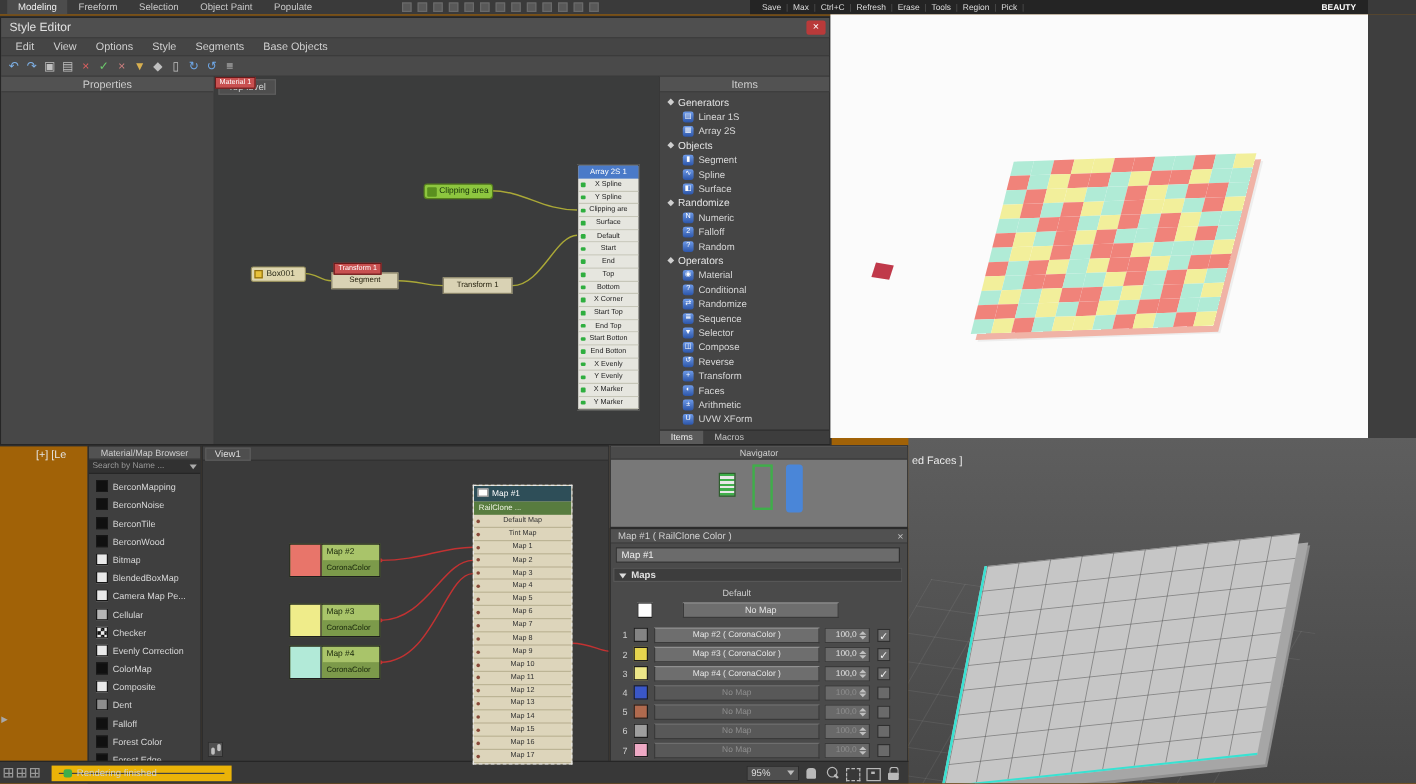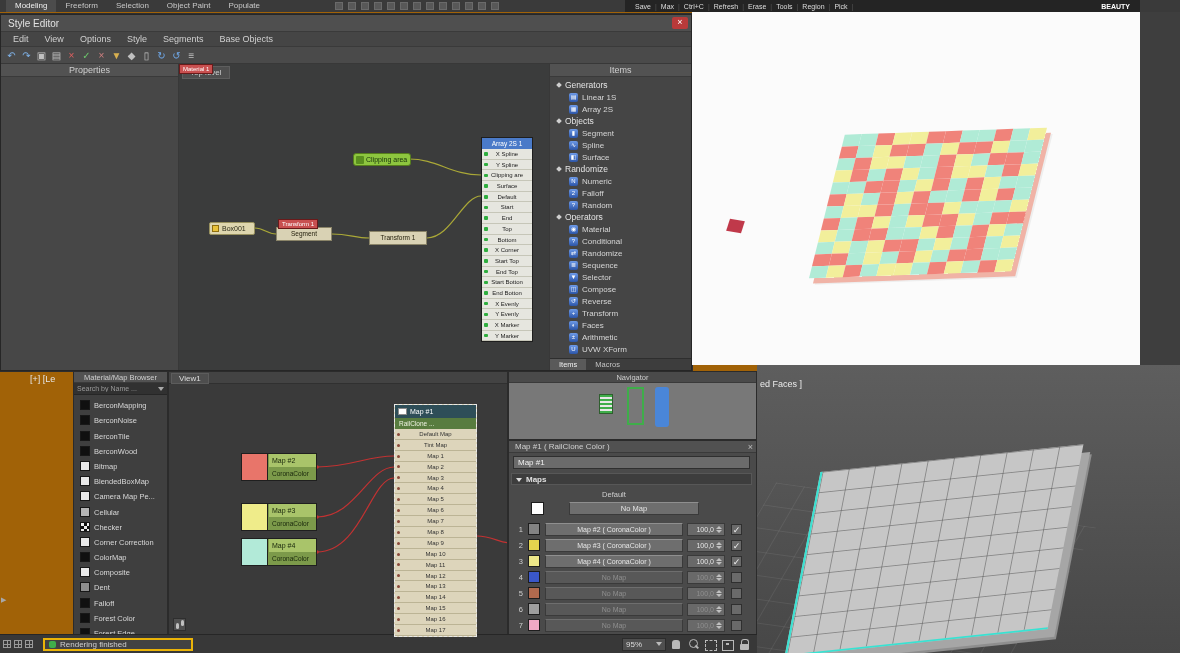--- a/index.html
+++ b/index.html
@@ -139,21 +139,21 @@
 
   
   #viewport{position:absolute;left:757px;top:365px;width:423px;height:288px;background:linear-gradient(#5e5e5e,#474747);overflow:hidden;}
   .vp-label{position:absolute;left:3px;top:14px;font-size:9px;color:#ececec;z-index:3;}
   .vp-grid{position:absolute;left:-30px;top:140px;width:320px;height:170px;background-image:linear-gradient(rgba(255,255,255,.07) 1px,transparent 1px),linear-gradient(90deg,rgba(255,255,255,.07) 1px,transparent 1px);background-size:28px 22px;transform:skew(-30deg,8deg);z-index:1;}
   .vp-plane{position:absolute;left:52px;top:78px;width:250px;height:215px;background-color:#c6c6c6;background-image:linear-gradient(rgba(90,90,90,.55) 1px,transparent 1px),linear-gradient(90deg,rgba(90,90,90,.55) 1px,transparent 1px);background-size:25px 24px;border-left:2px solid #38e2d2;border-bottom:2px solid #38e2d2;transform:rotate(-13deg) skew(-24deg,7deg) scale(1.05,.8);box-shadow:8px 10px 0 0 #a6a6a6,10px 13px 0 0 #8e8e8e;z-index:2;}
 
   
   #status-bar{position:absolute;left:0;top:634px;width:757px;height:19px;background:#383838;border-top:1px solid #262626;display:flex;align-items:center;padding:0 6px 0 3px;}
   .vl-icon{width:8px;height:8px;border:1px solid #9a9a9a;margin-right:3px;background-image:linear-gradient(#9a9a9a,#9a9a9a),linear-gradient(#9a9a9a,#9a9a9a);background-size:1px 100%,100% 1px;background-position:center;background-repeat:no-repeat;flex:none;}
-  .msg-box{margin-left:7px;width:150px;height:13px;background:#424242;border:2px solid #eab308;display:flex;align-items:center;gap:4px;padding:0 4px;flex:none;}
+  .msg-box{margin-left:7px;width:150px;height:13px;background:#424242;border:6px solid #eab308;display:flex;align-items:center;gap:4px;padding:0 4px;flex:none;}
   .msg-dot{width:7px;height:7px;background:#3fae4a;border-radius:2px;flex:none;}
   .msg-text{font-size:8px;color:#cfcfcf;white-space:nowrap;}
   .zoom-box{margin-left:auto;width:44px;height:13px;background:#4f4f4f;border:1px solid #2c2c2c;font-size:8px;color:#ddd;display:flex;align-items:center;justify-content:space-between;padding:0 3px;flex:none;}
   .zoom-arrow{width:0;height:0;border-left:3px solid transparent;border-right:3px solid transparent;border-top:4px solid #bbb;}
   .sb-icon{width:13px;height:13px;margin-left:4px;position:relative;flex:none;}
   .icon-pan::before{content:"";position:absolute;left:2px;top:2px;width:8px;height:9px;background:#b9b9b9;border-radius:3px 3px 1px 1px;}
   .icon-zoom::before{content:"";position:absolute;left:2px;top:1px;width:7px;height:7px;border:1.5px solid #b9b9b9;border-radius:50%;}
   .icon-zoom::after{content:"";position:absolute;left:8px;top:8px;width:4px;height:1.5px;background:#b9b9b9;transform:rotate(45deg);}
   .icon-region::before{content:"";position:absolute;left:1px;top:2px;width:10px;height:9px;border:1px dashed #b9b9b9;}
   .icon-extents::before{content:"";position:absolute;left:1px;top:2px;width:10px;height:9px;border:1px solid #b9b9b9;}
@@ -435,21 +435,21 @@
         <div class="mb-row">
           <span class="mb-sw" style="background: rgb(181, 181, 181);"></span>
           <span class="mb-label">Cellular</span>
         </div>
         <div class="mb-row">
           <span class="mb-sw checker"></span>
           <span class="mb-label">Checker</span>
         </div>
         <div class="mb-row">
           <span class="mb-sw" style="background: rgb(233, 233, 233);"></span>
-          <span class="mb-label">Corner Correction</span>
+          <span class="mb-label">Evenly Correction</span>
         </div>
         <div class="mb-row">
           <span class="mb-sw" style="background: rgb(16, 16, 16);"></span>
           <span class="mb-label">ColorMap</span>
         </div>
         <div class="mb-row">
           <span class="mb-sw" style="background: rgb(233, 233, 233);"></span>
           <span class="mb-label">Composite</span>
         </div>
         <div class="mb-row">

